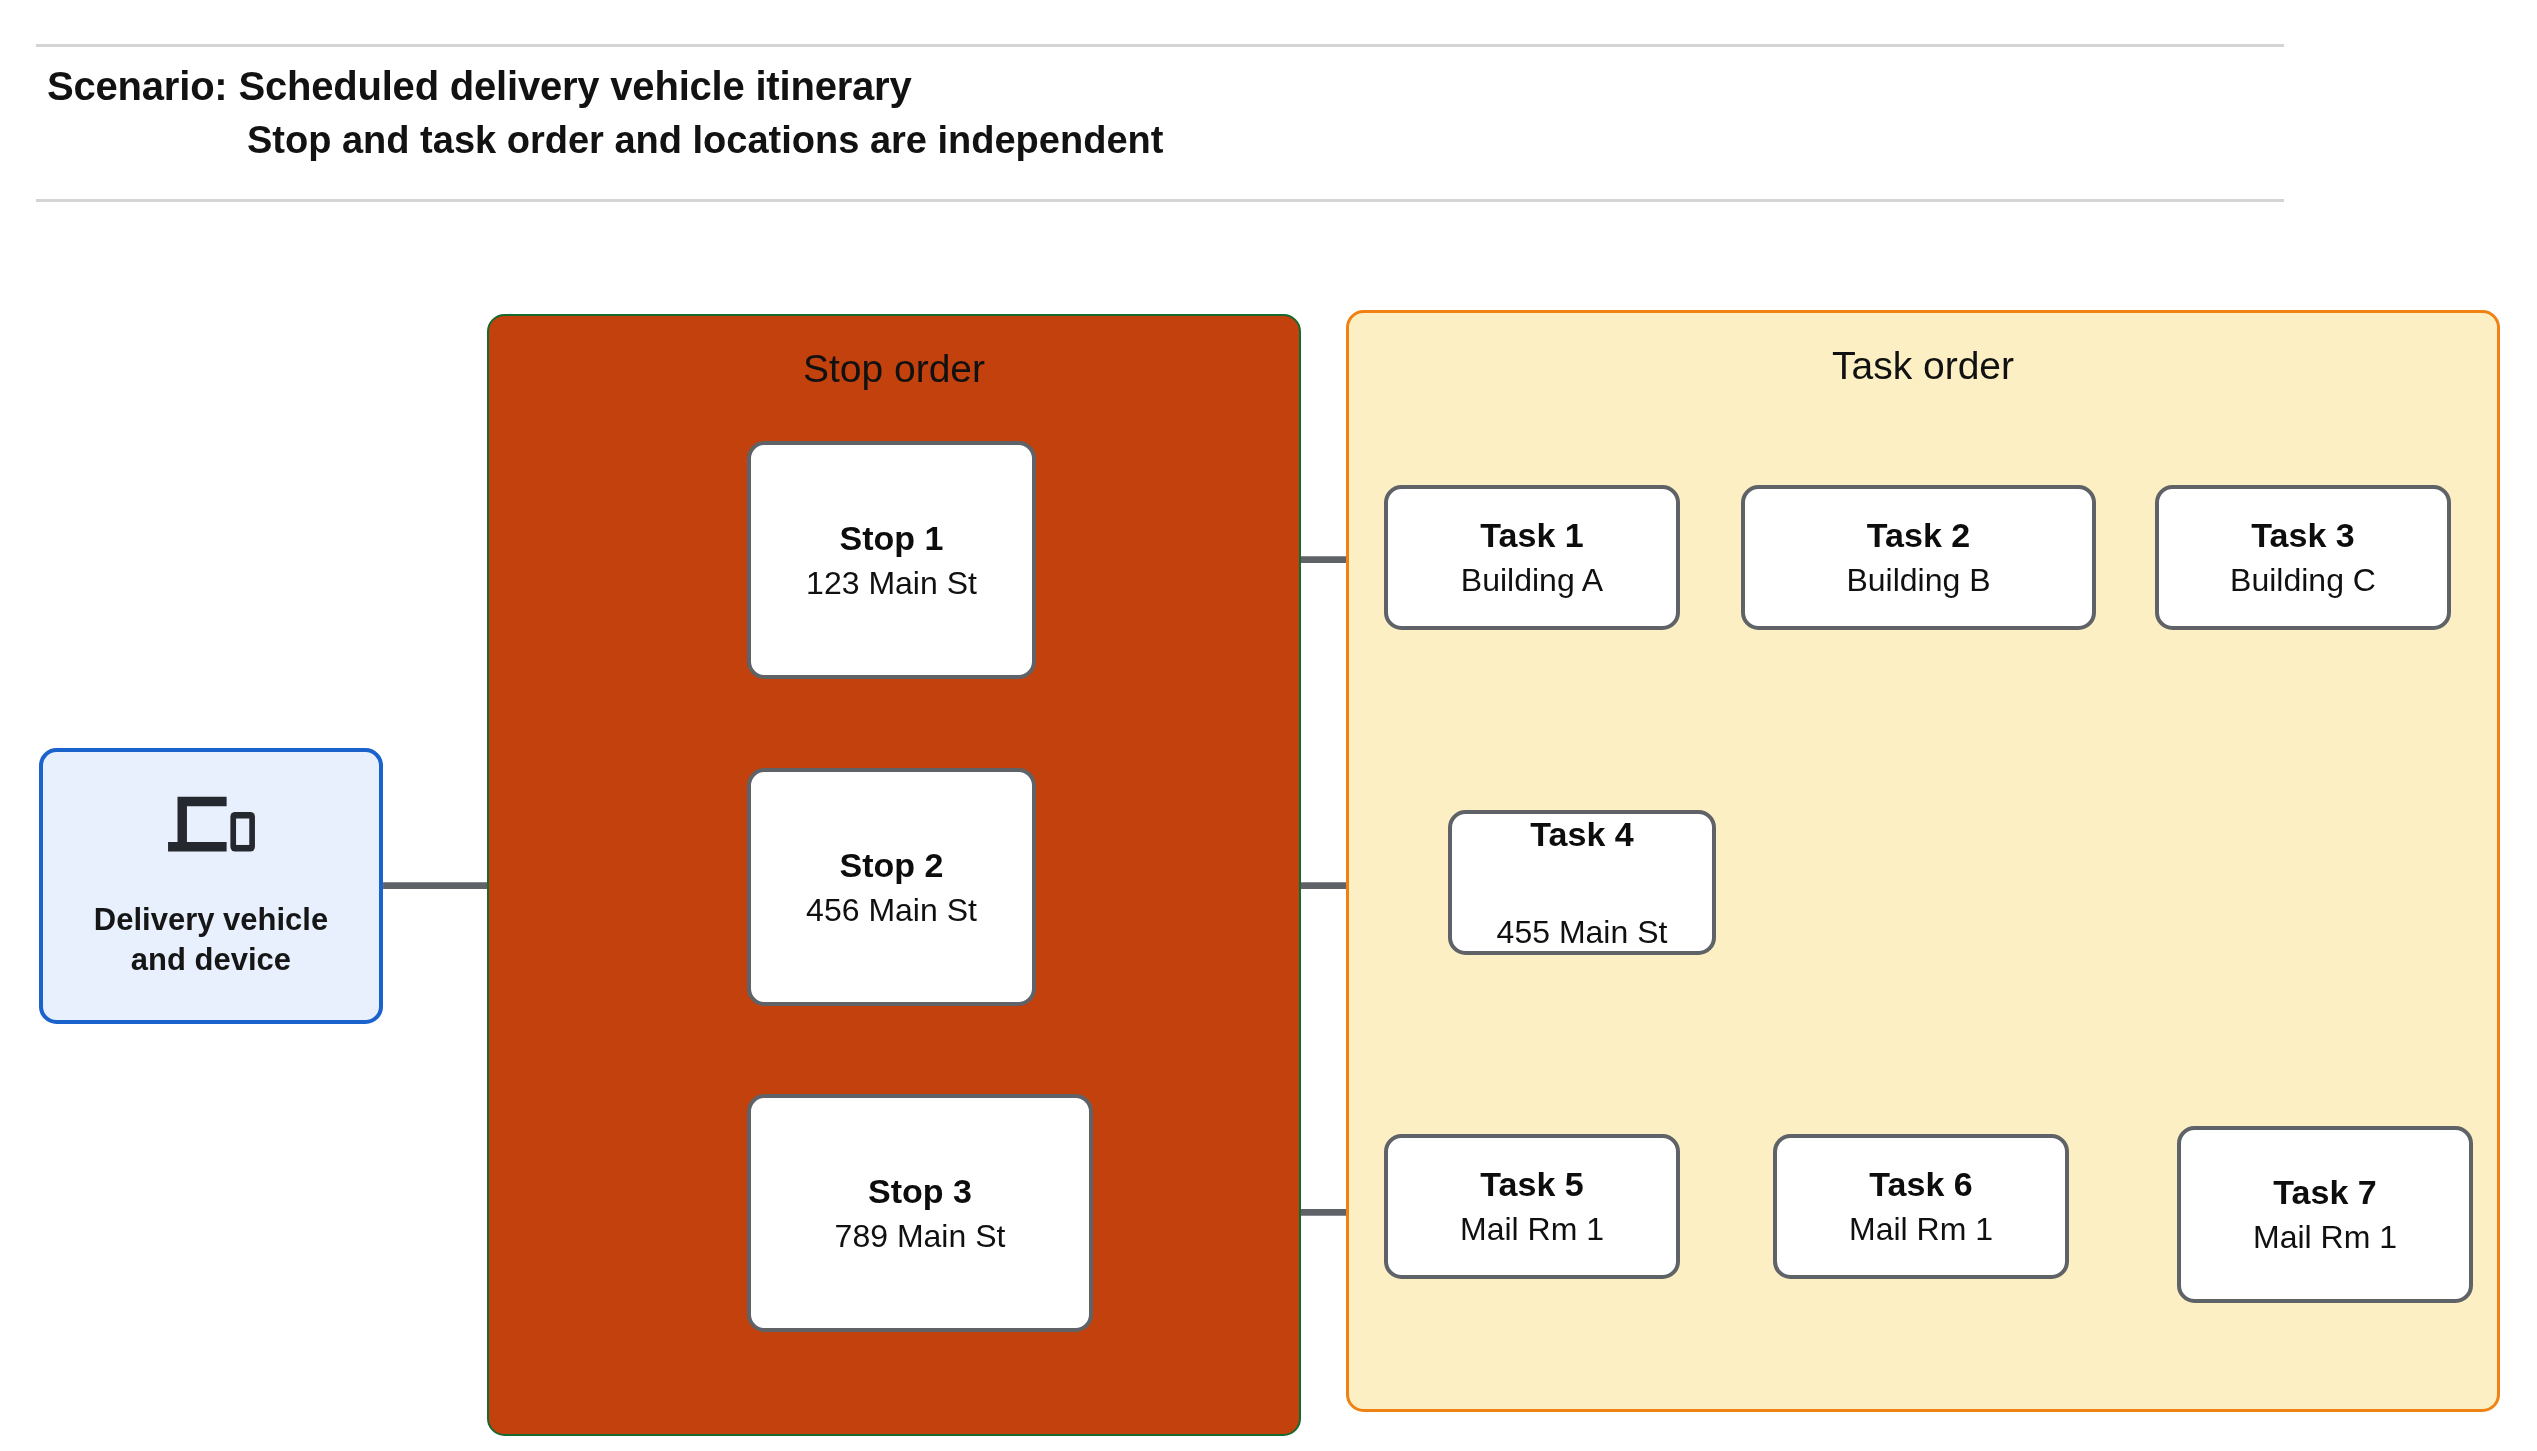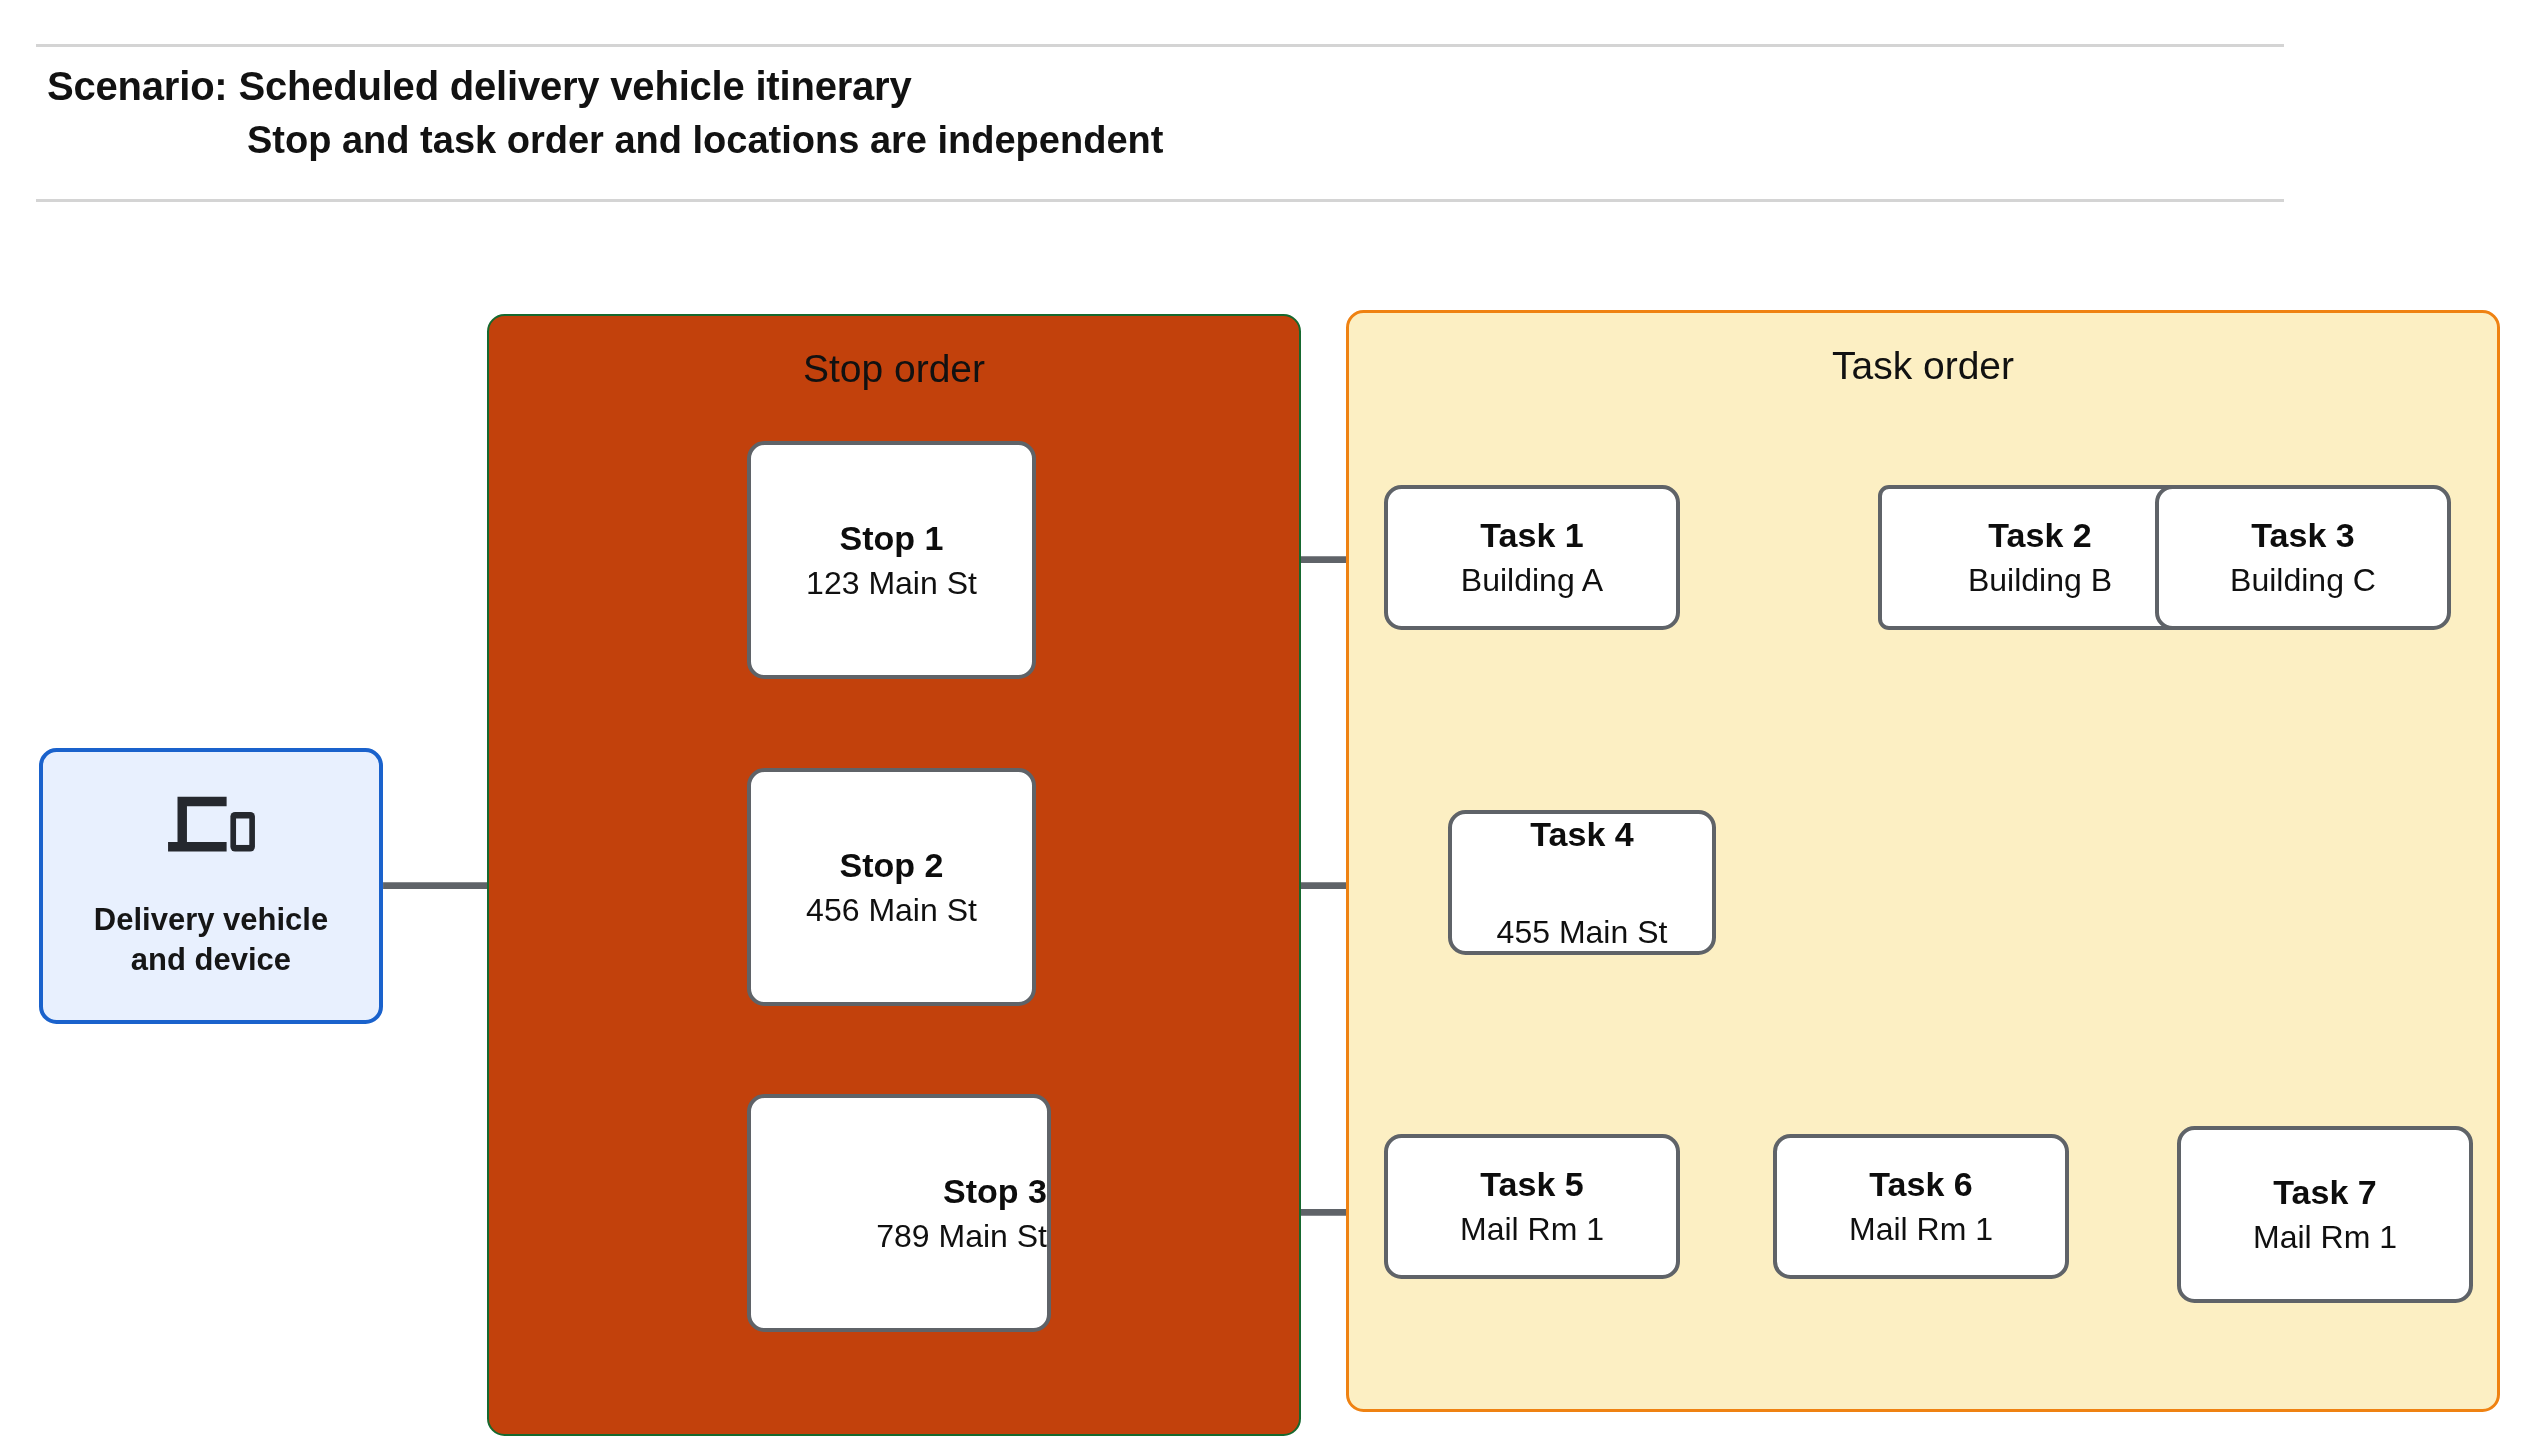--- a/index.html
+++ b/index.html
@@ -146,25 +146,25 @@
     font-size: 32px;
     font-weight: 400;
     line-height: 1.2;
     color: #101010;
     margin-top: 5.8px;
   }
 
   
   .stop1 { left: 747px;  top: 441px;  width: 289px; height: 238px; }
   .stop2 { left: 747px;  top: 768px;  width: 289px; height: 238px; }
-  .stop3 { left: 747px;  top: 1094px; width: 304px; height: 238px; align-items: flex-end; }
+  .stop3 { left: 747px;  top: 1094px; width: 346px; height: 238px; }
 
   
   .task1 { left: 1384px; top: 485px; width: 296px; height: 145px; }
-  .task2 { left: 1878px; top: 485px; width: 324px; height: 145px; border-radius: 11px; }
+  .task2 { left: 1741px; top: 485px; width: 355px; height: 145px; }
   .task3 { left: 2155px; top: 485px; width: 296px; height: 145px; }
   
   .task4 { left: 1448px; top: 810px; width: 268px; height: 145px; justify-content: space-between; }
   
   .task5 { left: 1384px; top: 1134px; width: 296px; height: 145px; }
   .task6 { left: 1773px; top: 1134px; width: 296px; height: 145px; }
   .task7 { left: 2155px; top: 1126px; width: 296px; height: 177px; margin-left: 22px; }
 </style>
 </head>
 <body>

